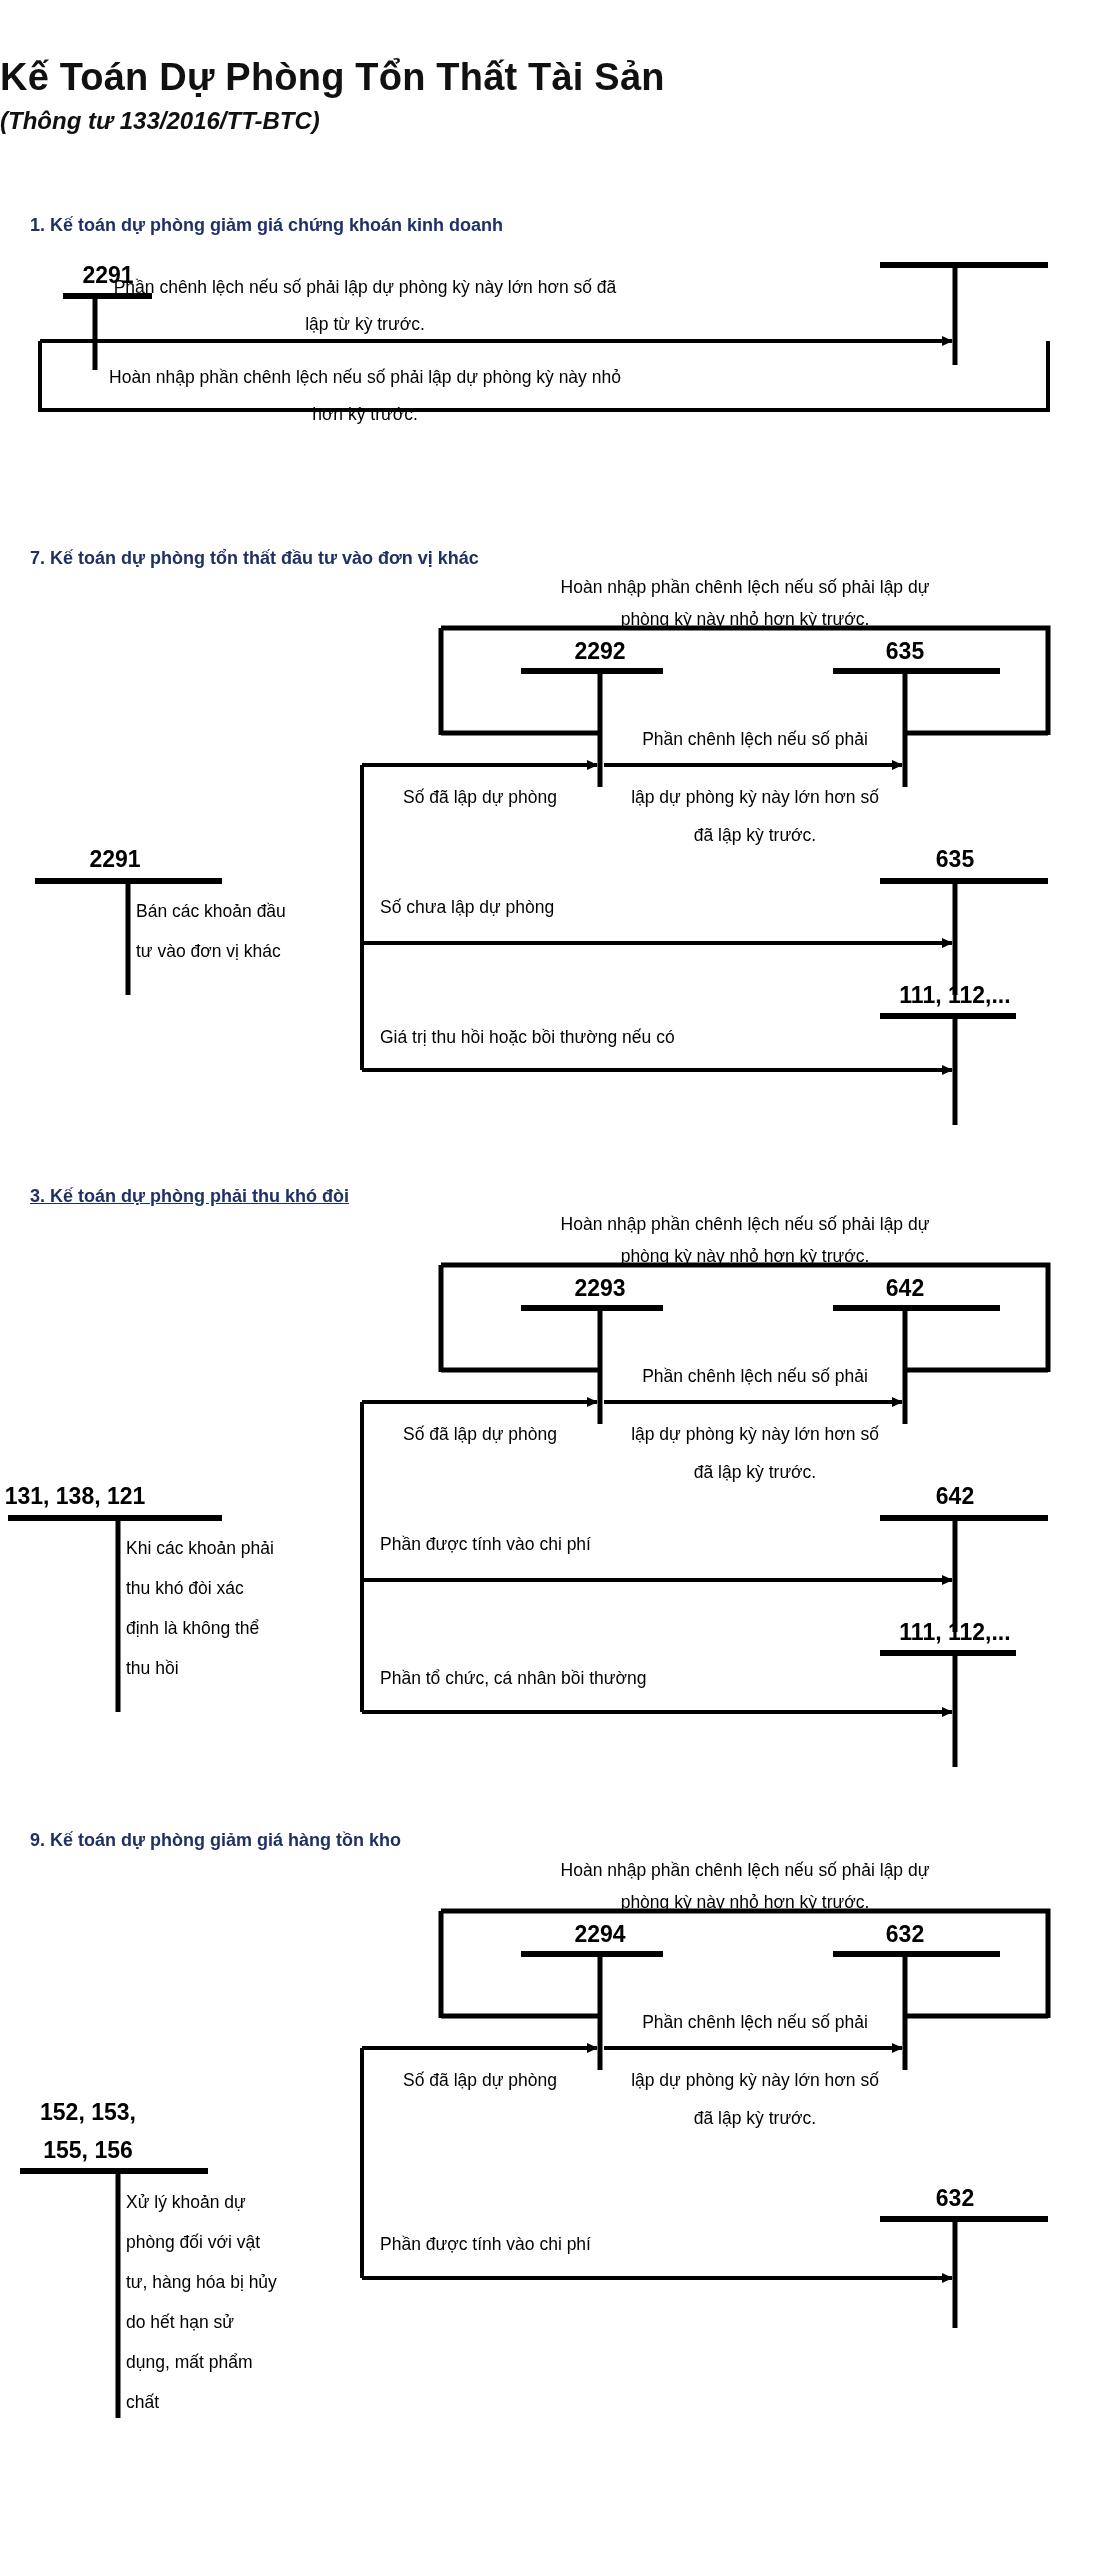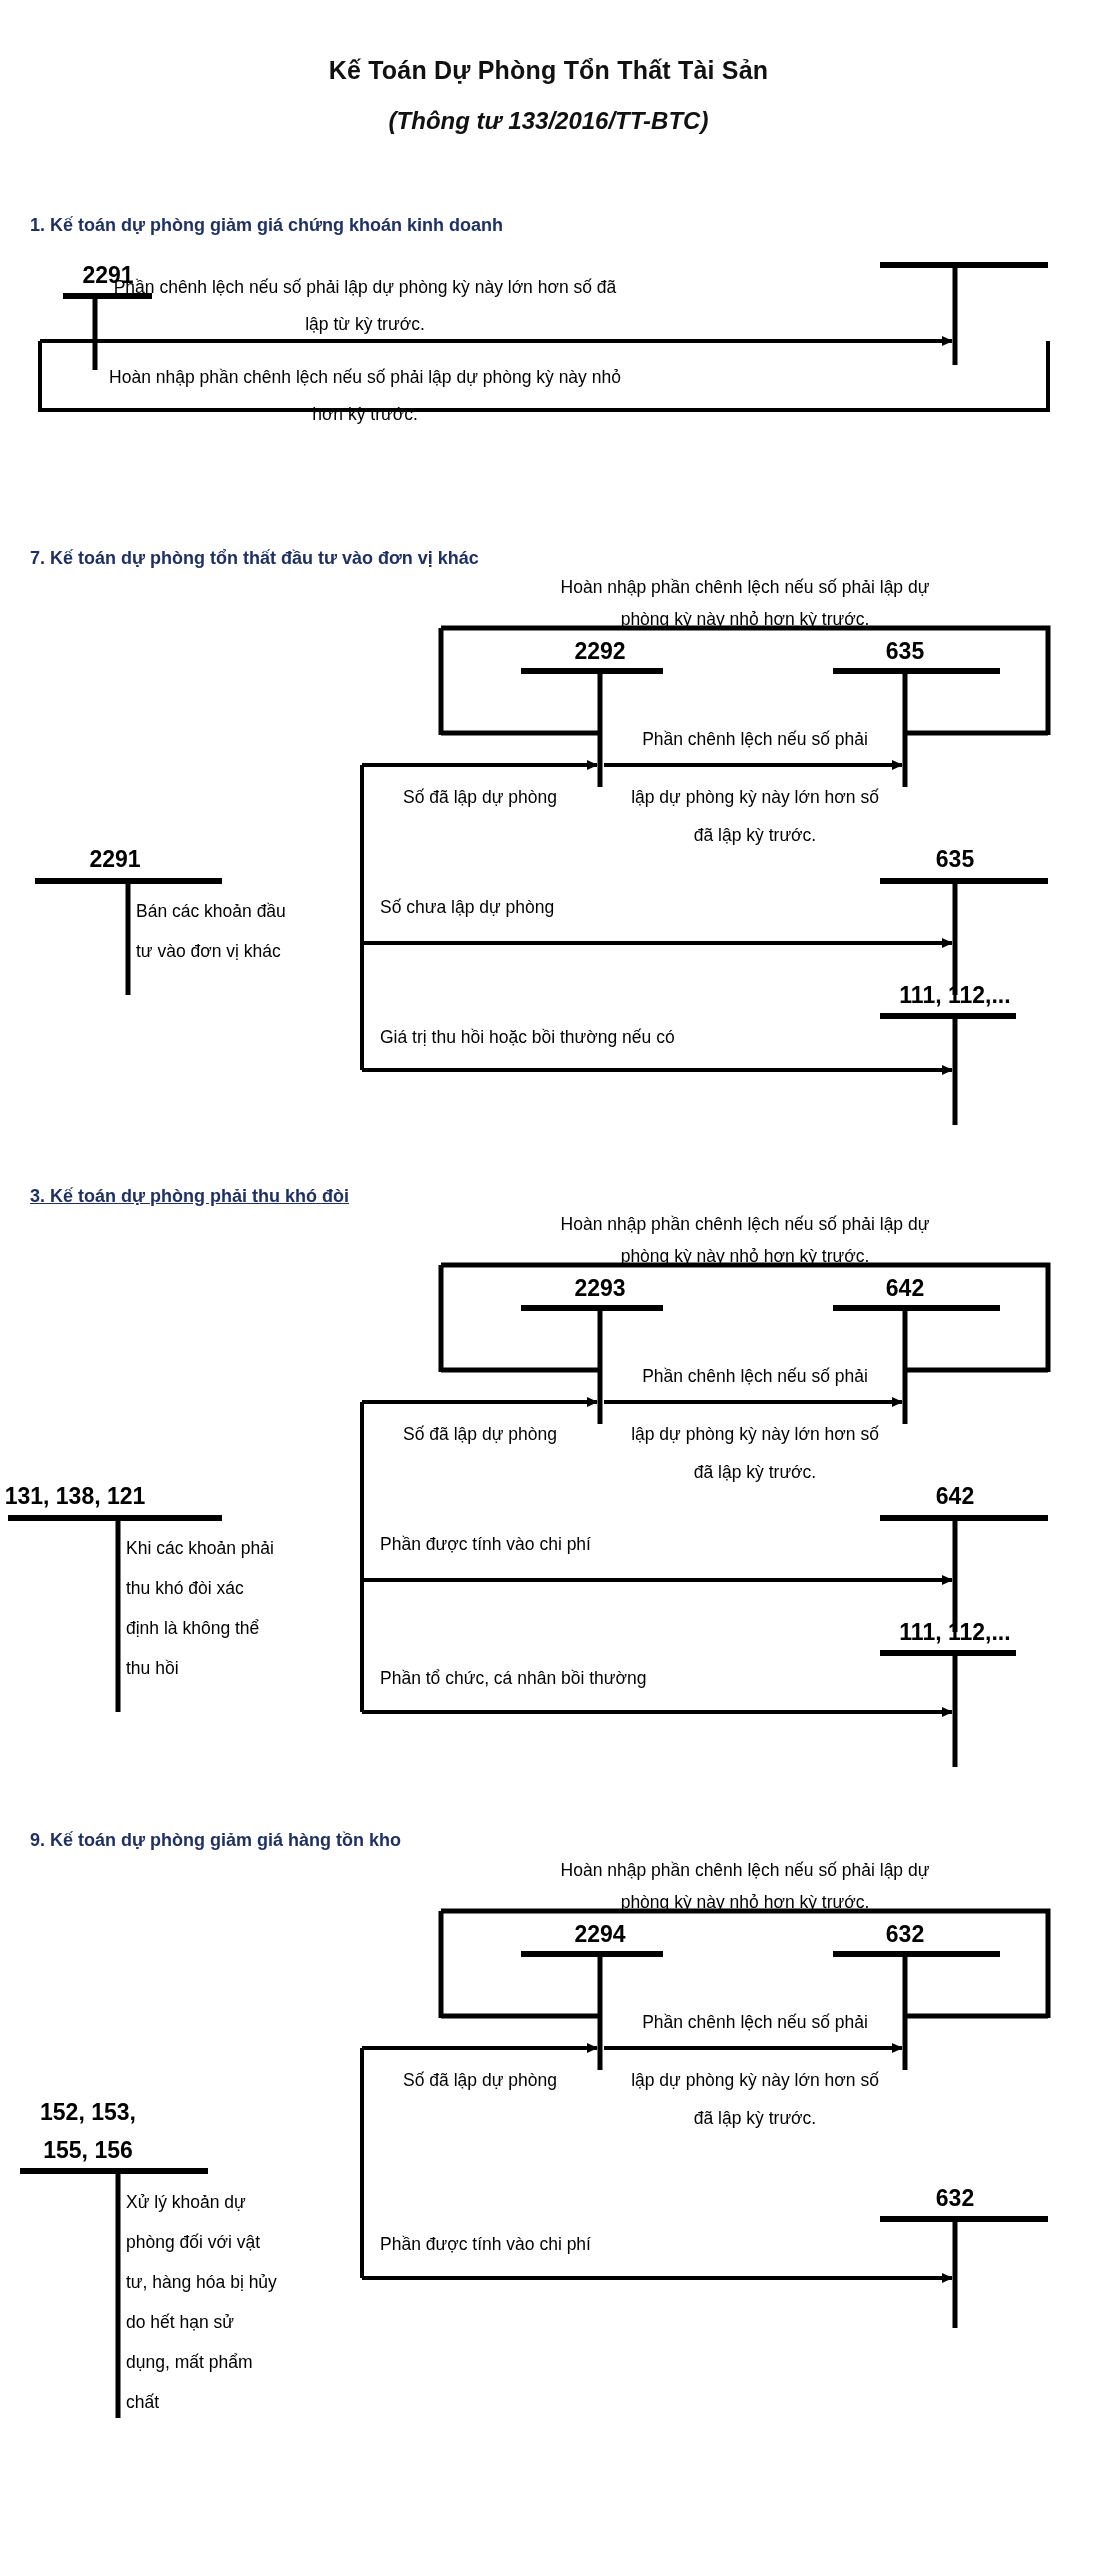--- a/index.html
+++ b/index.html
@@ -6,27 +6,27 @@
   body{
     width:1097px;
     font-family:"Liberation Sans","DejaVu Sans",sans-serif;
     color:#000000;
     -webkit-font-smoothing:antialiased;
   }
   .page{position:relative;width:1097px;height:2560px;overflow:hidden;background:#fff;}
 
   .title{
     position:absolute;left:0;right:0;top:56px;
-    text-align:center;
-    font-size:25px;font-weight:bold;letter-spacing:.2px;
+    text-align:left;
+    font-size:38px;font-weight:bold;letter-spacing:.2px;
     color:#111;
   }
   .subtitle{
     position:absolute;left:0;right:0;top:107px;
-    text-align:center;
+    text-align:left;
     font-size:24px;font-weight:bold;font-style:italic;
     color:#111;
   }
   .sec-head{
     position:absolute;left:30px;
     font-size:18px;font-weight:bold;
     color:#1F3064;
     white-space:nowrap;
   }
   .svg-layer{position:absolute;left:0;top:0;}

